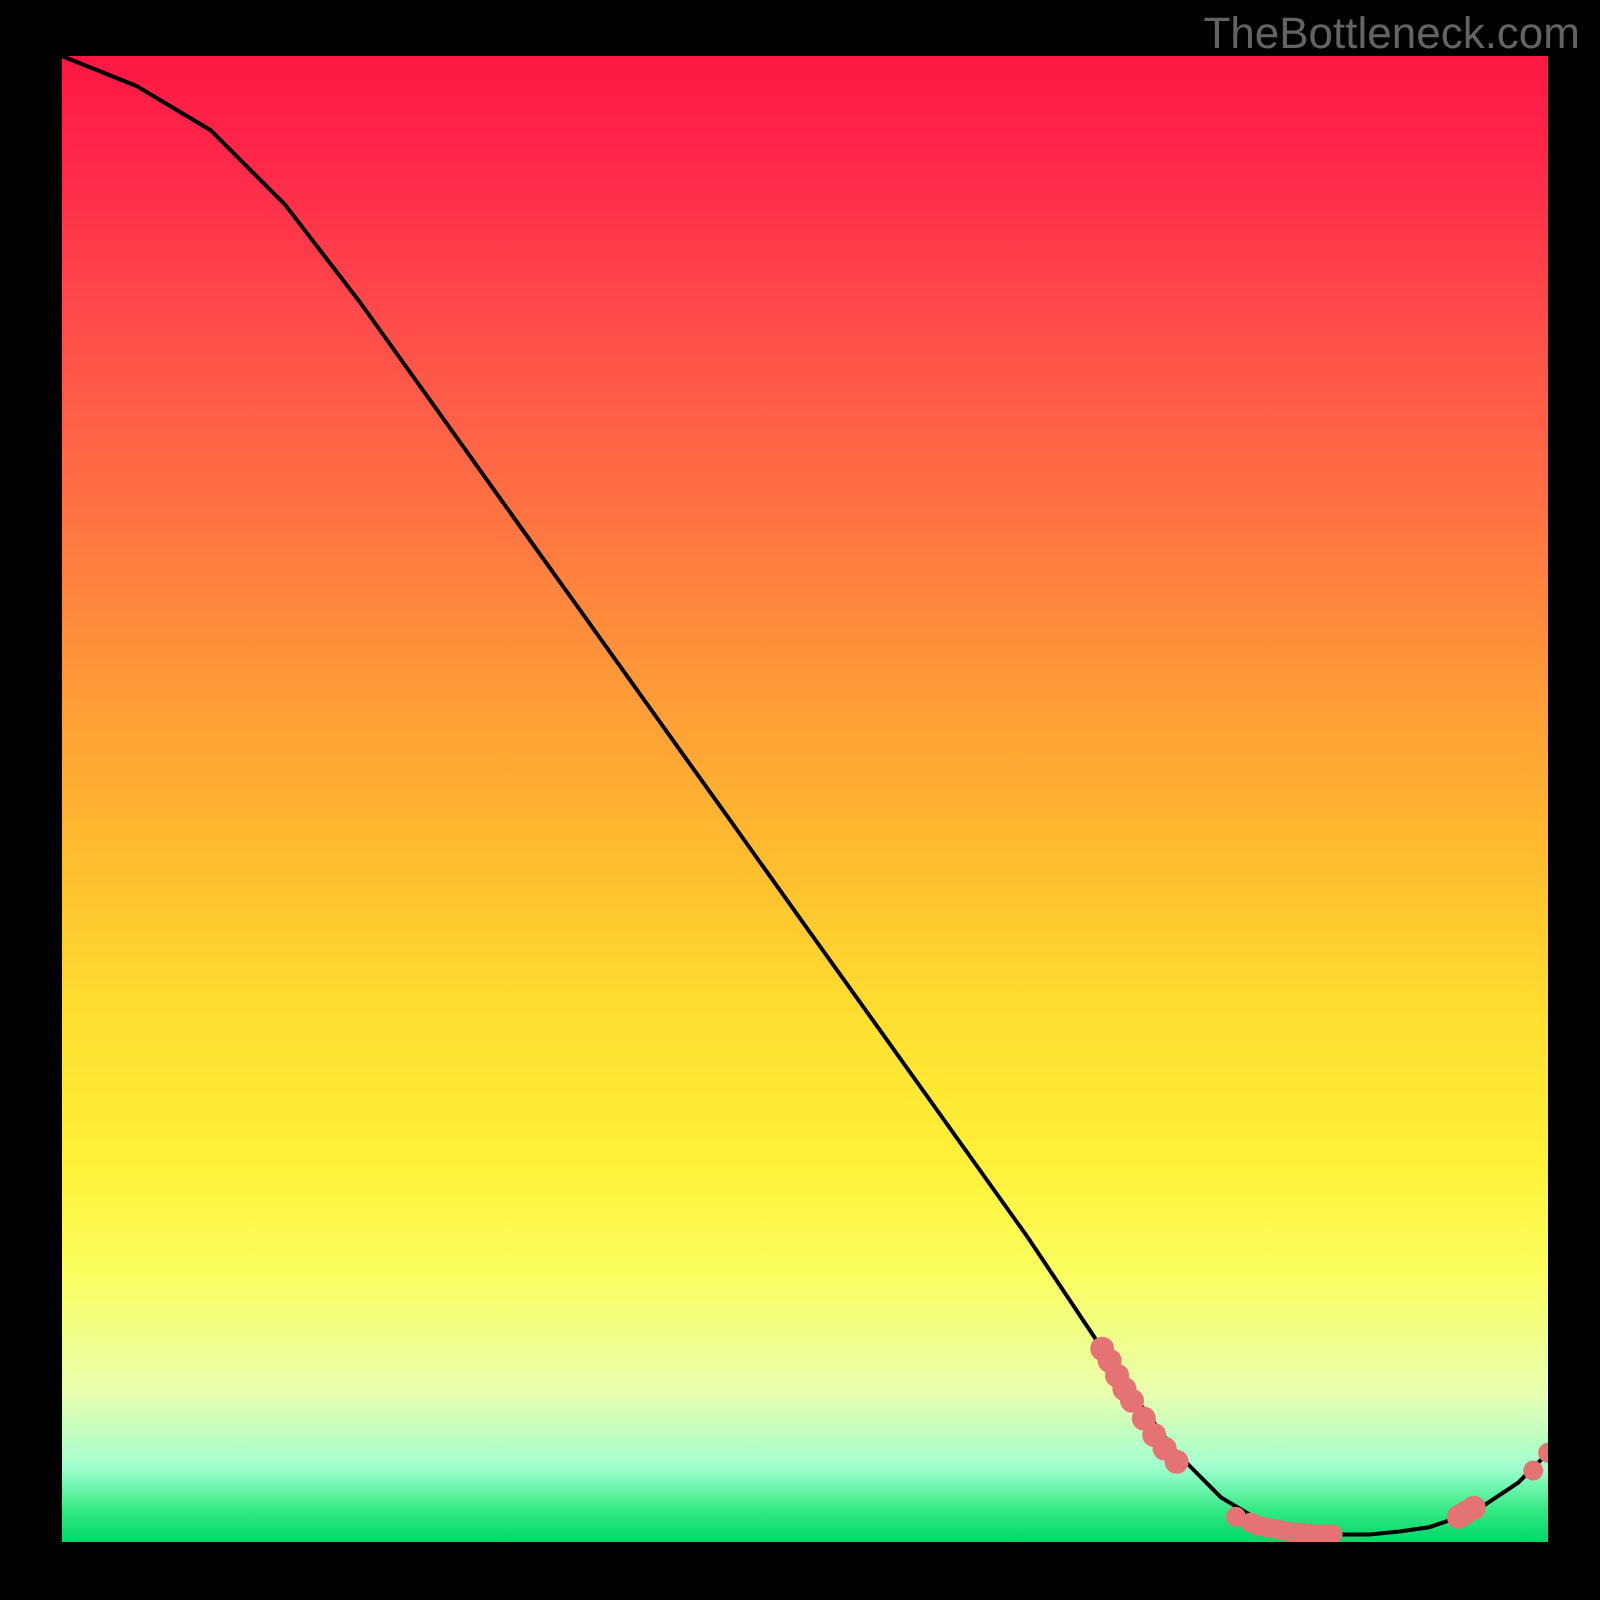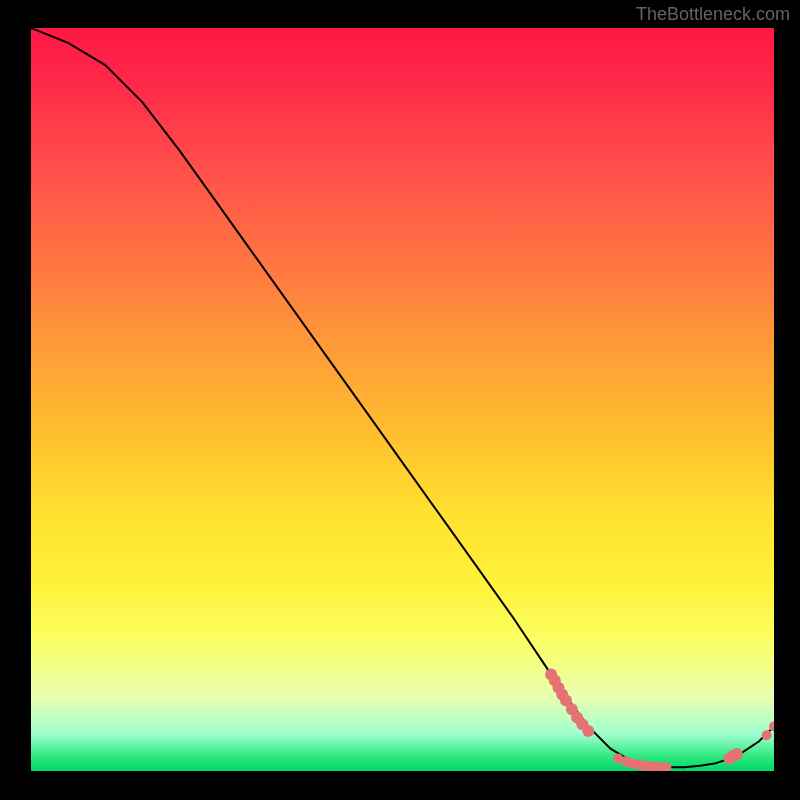--- a/index.html
+++ b/index.html
@@ -8,21 +8,21 @@
     height: 800px;
     background: #000;
     position: relative;
     font-family: Arial, sans-serif;
   }
   .watermark {
     position: absolute;
     top: 4px;
     right: 10px;
     color: #636363;
-    font-size: 18px;
+    font-size: 22px;
     z-index: 10;
   }
   .plot-area {
     position: absolute;
     left: 31px;
     top: 28px;
     width: 743px;
     height: 743px;
     overflow: hidden;
   }

